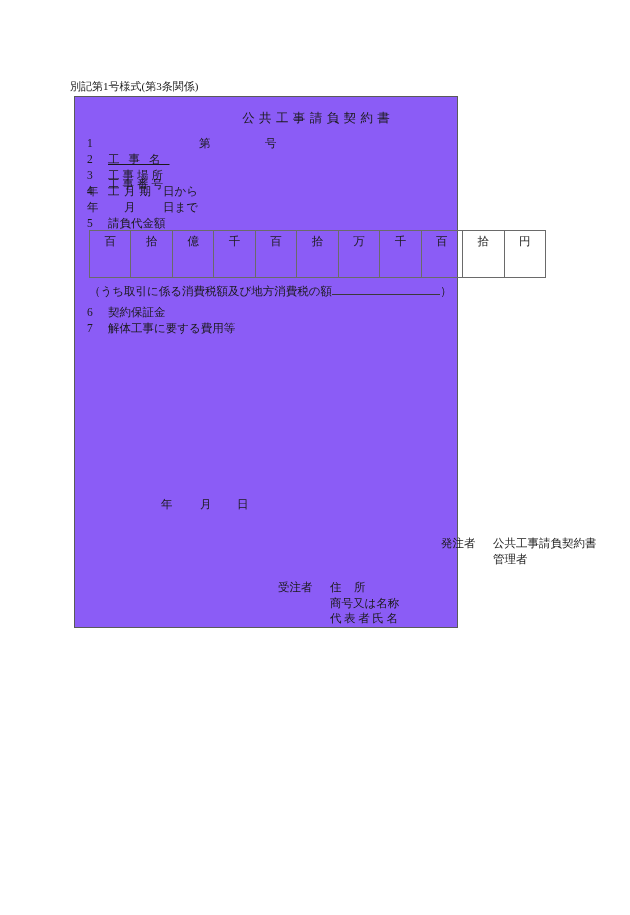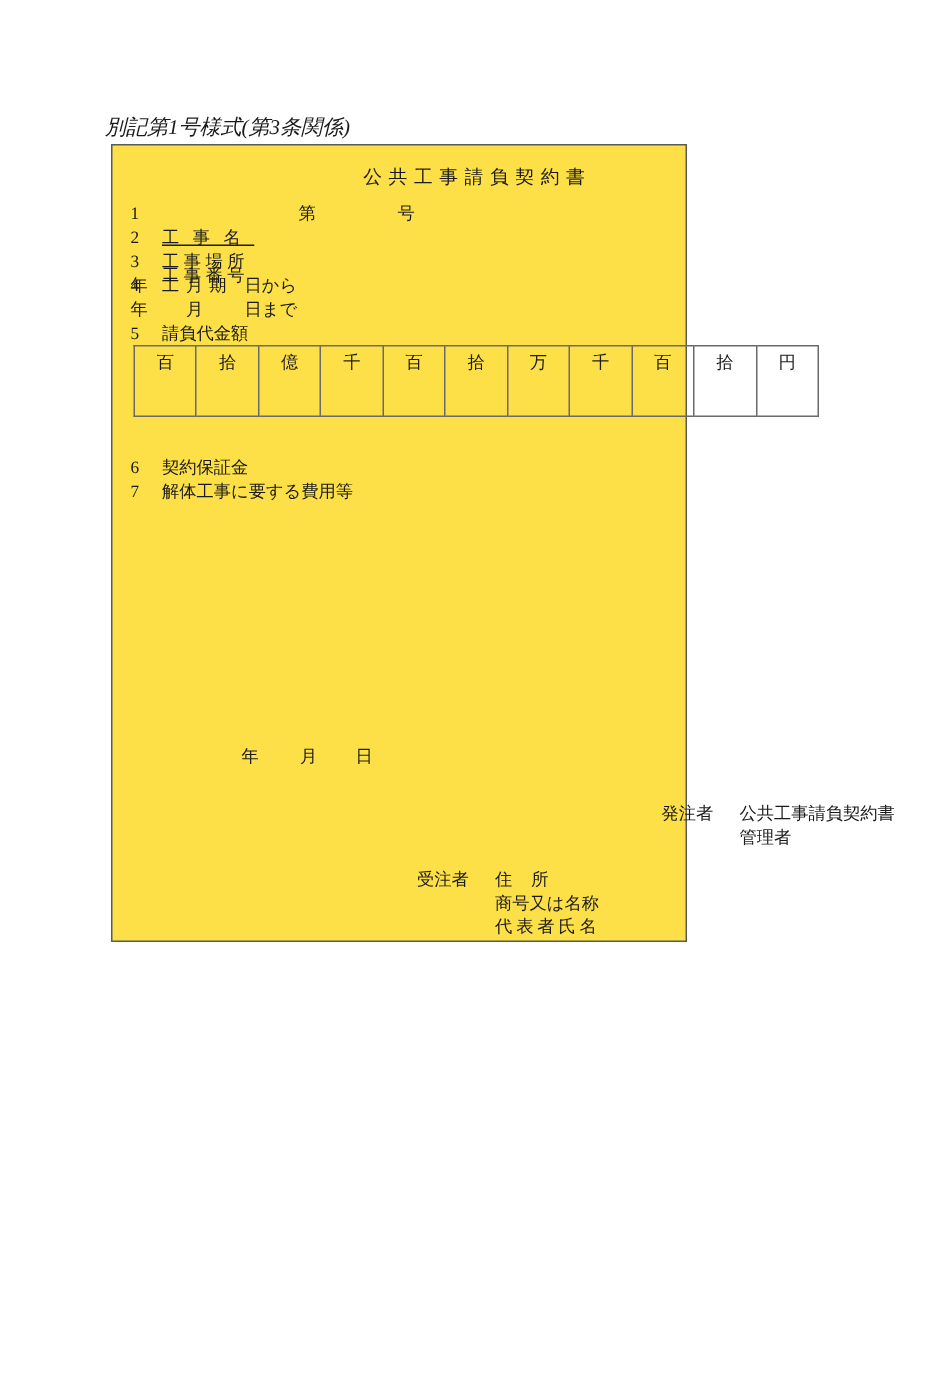--- a/index.html
+++ b/index.html
@@ -23,36 +23,35 @@
     width: 630px;
     height: 915px;
     overflow: hidden;
   }
 
   
   #form-id {
     position: absolute;
     left: 70px;
     top: 79px;
-    font-size: 14px;
+    font-size: 11px;
     line-height: 14px;
     white-space: nowrap;
-    font-style: italic;
   }
 
   
   #contract-box {
     position: absolute;
     left: 74px;
     top: 96px;
     width: 384px;
     height: 532px;
     border: 1px solid #5a5a5a;
     box-sizing: border-box;
-    background: #fde047;
+    background: #8b5cf6;
   }
 
   
   #doc-title {
     position: absolute;
     left: 0;
     top: 13px;
     width: 482px;
     text-align: center;
     font-size: 12.5px;
@@ -272,20 +271,23 @@
             <td>
               <span>拾</span>
             </td>
             <td>
               <span>円</span>
             </td>
           </tr>
       </tbody>
     </table>
 
+    <div id="tax-note">
+      <span>（うち取引に係る消費税額及び地方消費税の額</span><span class="blank"></span><span>）</span>
+    </div>
 
     <div id="items-bottom">
         <div class="item-row" style="left: 12px; top: 207px;">
           <span class="item-num">6</span>
           <span class="item-label ">契約保証金</span>
         </div>
         <div class="item-row" style="left: 12px; top: 223px;">
           <span class="item-num">7</span>
           <span class="item-label ">解体工事に要する費用等</span>
         </div>

